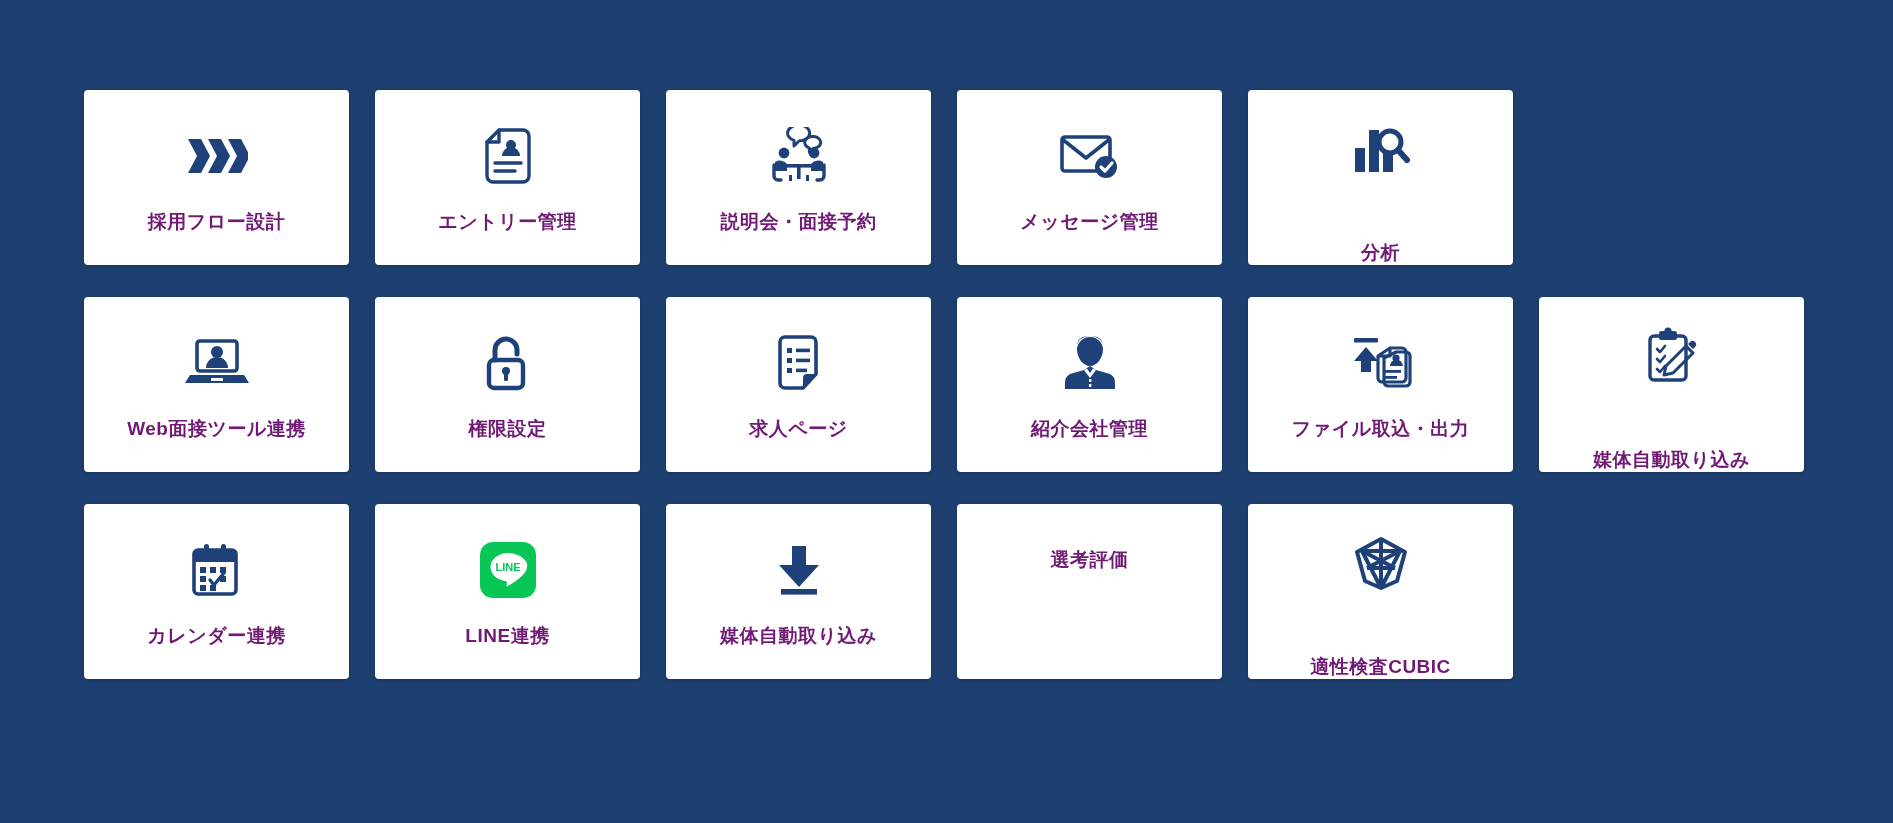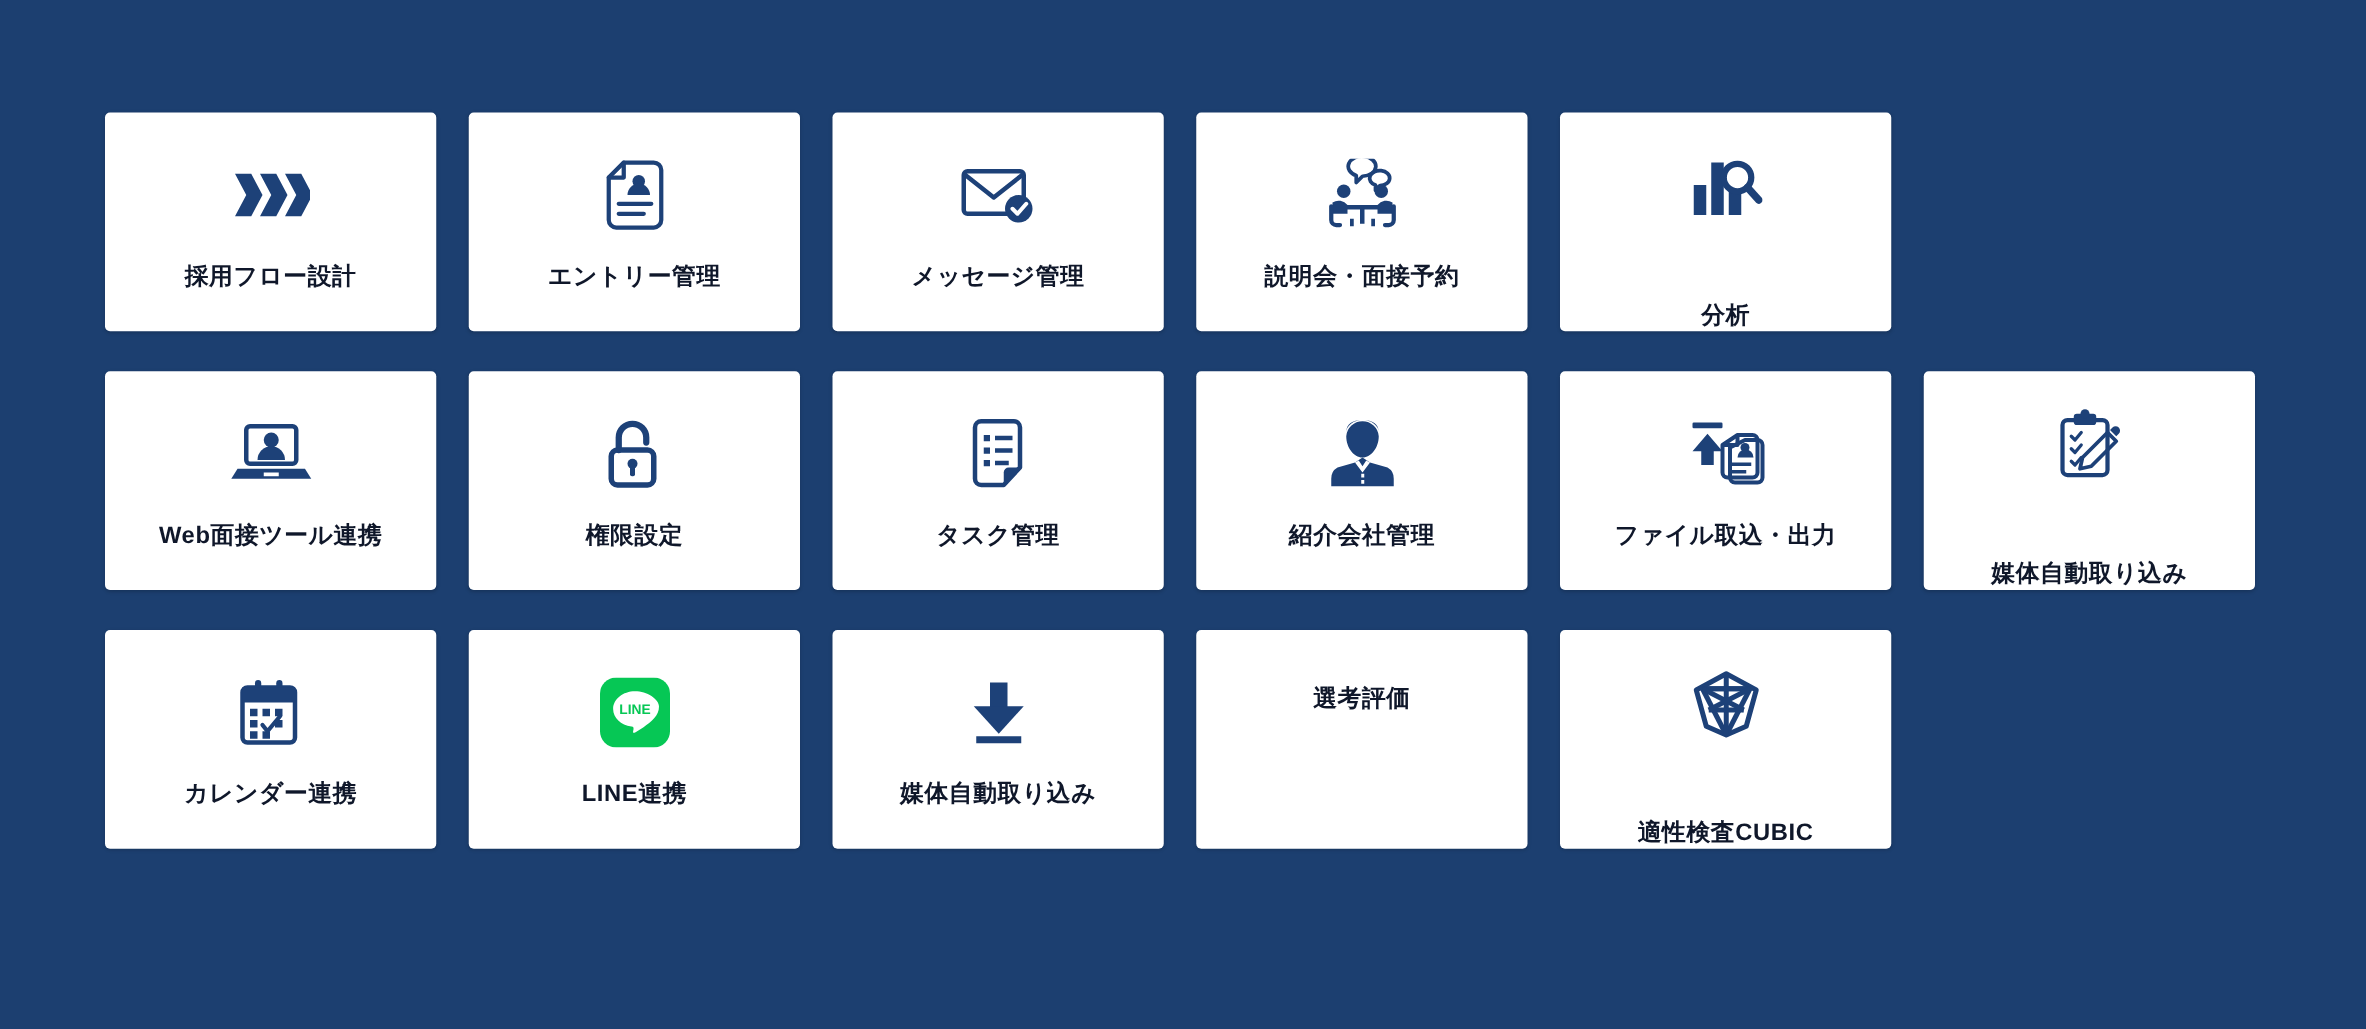--- a/index.html
+++ b/index.html
@@ -52,21 +52,21 @@
     width: 100%;
     display: flex;
     align-items: center;
     justify-content: center;
   }
   .icon-box svg { display: block; }
   .card-label {
     margin-top: 16px;
     font-size: 19px;
     line-height: 1.25;
-    color: #0f172a;
+    color: #701a75;
     font-weight: 700;
     text-align: center;
     letter-spacing: 0.5px;
     white-space: nowrap;
   }
 </style>
 </head>
 <body>
 
 <div id="stage">
@@ -96,34 +96,20 @@
               <path d="M12 36 H38"></path>
               <path d="M12 44 H32"></path>
             </g>
             <g fill="#1d4178">
               <circle cx="28" cy="18" r="5"></circle>
               <path d="M19 29 a9 9 0 0 1 18 0 Z"></path>
             </g>
           </svg>
         </div>
         <div class="card-label">エントリー管理</div>
-      </div>
-
-      <div class="card">
-        <div class="icon-box">
-          <svg width="62" height="50" viewBox="0 0 62 50">
-            <g fill="none" stroke="#1d4178" stroke-width="3.6" stroke-linejoin="round">
-              <rect x="3" y="6" width="48" height="34" rx="3"></rect>
-              <path d="M3 8 L27 27 L51 8"></path>
-            </g>
-            <circle cx="47" cy="36" r="11" fill="#1d4178"></circle>
-            <path d="M42 36 l4 4 l7 -8" fill="none" stroke="#ffffff" stroke-width="3.2" stroke-linecap="round" stroke-linejoin="round"></path>
-          </svg>
-        </div>
-        <div class="card-label">メッセージ管理</div>
       </div>
 
       <div class="card">
         <div class="icon-box">
           <svg width="66" height="58" viewBox="0 0 66 58">
             <g fill="none" stroke="#1d4178" stroke-width="3">
               <path d="M22 4 a11 8 0 1 1 11 10 l-5 5 l0 -5.6 a11 8 0 0 1 -6 -9.4 Z" stroke-linejoin="round"></path>
               <path d="M39 14 a8 6 0 1 1 8 7.5 l-3.6 3.6 l0 -4 a8 6 0 0 1 -4.4 -7.1 Z" stroke-linejoin="round"></path>
             </g>
             <g fill="#1d4178">
@@ -138,20 +124,34 @@
             </g>
             <g fill="none" stroke="#1d4178" stroke-width="3.4" stroke-linecap="round">
               <path d="M8 38 v11 a4 4 0 0 0 4 4 h3"></path>
               <path d="M58 38 v11 a4 4 0 0 1 -4 4 h-3"></path>
             </g>
           </svg>
         </div>
         <div class="card-label">説明会・面接予約</div>
       </div>
 
+      <div class="card">
+        <div class="icon-box">
+          <svg width="62" height="50" viewBox="0 0 62 50">
+            <g fill="none" stroke="#1d4178" stroke-width="3.6" stroke-linejoin="round">
+              <rect x="3" y="6" width="48" height="34" rx="3"></rect>
+              <path d="M3 8 L27 27 L51 8"></path>
+            </g>
+            <circle cx="47" cy="36" r="11" fill="#1d4178"></circle>
+            <path d="M42 36 l4 4 l7 -8" fill="none" stroke="#ffffff" stroke-width="3.2" stroke-linecap="round" stroke-linejoin="round"></path>
+          </svg>
+        </div>
+        <div class="card-label">メッセージ管理</div>
+      </div>
+
 
       <div class="card">
         <div class="icon-box">
           <svg width="58" height="54" viewBox="0 0 58 54">
             <g fill="#1d4178">
               <rect x="3" y="26" width="10" height="24"></rect>
               <rect x="17" y="8" width="10" height="42"></rect>
               <rect x="31" y="30" width="10" height="20"></rect>
             </g>
             <circle cx="38" cy="20" r="11" fill="none" stroke="#1d4178" stroke-width="5"></circle>
@@ -203,21 +203,21 @@
             <g fill="#1d4178">
               <rect x="12" y="14" width="5" height="5"></rect>
               <rect x="12" y="24" width="5" height="5"></rect>
               <rect x="12" y="34" width="5" height="5"></rect>
               <rect x="21" y="14.6" width="14" height="3.6"></rect>
               <rect x="21" y="24.6" width="14" height="3.6"></rect>
               <rect x="21" y="34.6" width="11" height="3.6"></rect>
             </g>
           </svg>
         </div>
-        <div class="card-label">タスク管理</div>
+        <div class="card-label">求人ページ</div>
       </div>
 
       <div class="card">
         <div class="icon-box">
           <svg width="52" height="58" viewBox="0 0 52 58">
             <g fill="#1d4178">
               <path d="M26 3 a13 13 0 0 1 13 12 c0 9 -6 17 -13 17 s-13 -8 -13 -17 A13 13 0 0 1 26 3 Z"></path>
               <path d="M13 12 a13 10 0 0 1 26 0 c0 -7 -5 -10 -13 -10 S13 5 13 12 Z"></path>
               <path d="M26 32 L20 36 l-14 4 a10 10 0 0 0 -5 9 v6 h50 v-6 a10 10 0 0 0 -5 -9 l-14 -4 Z"></path>
             </g>

